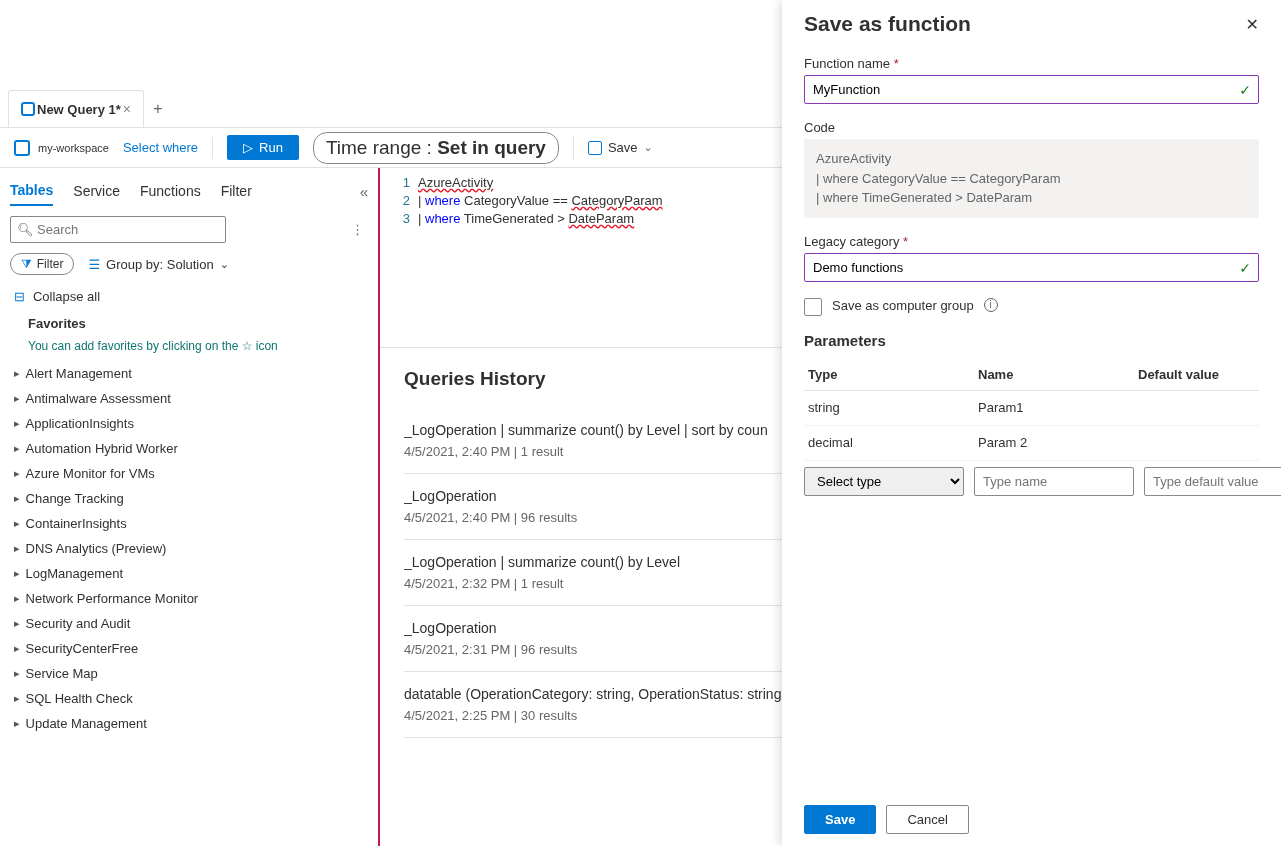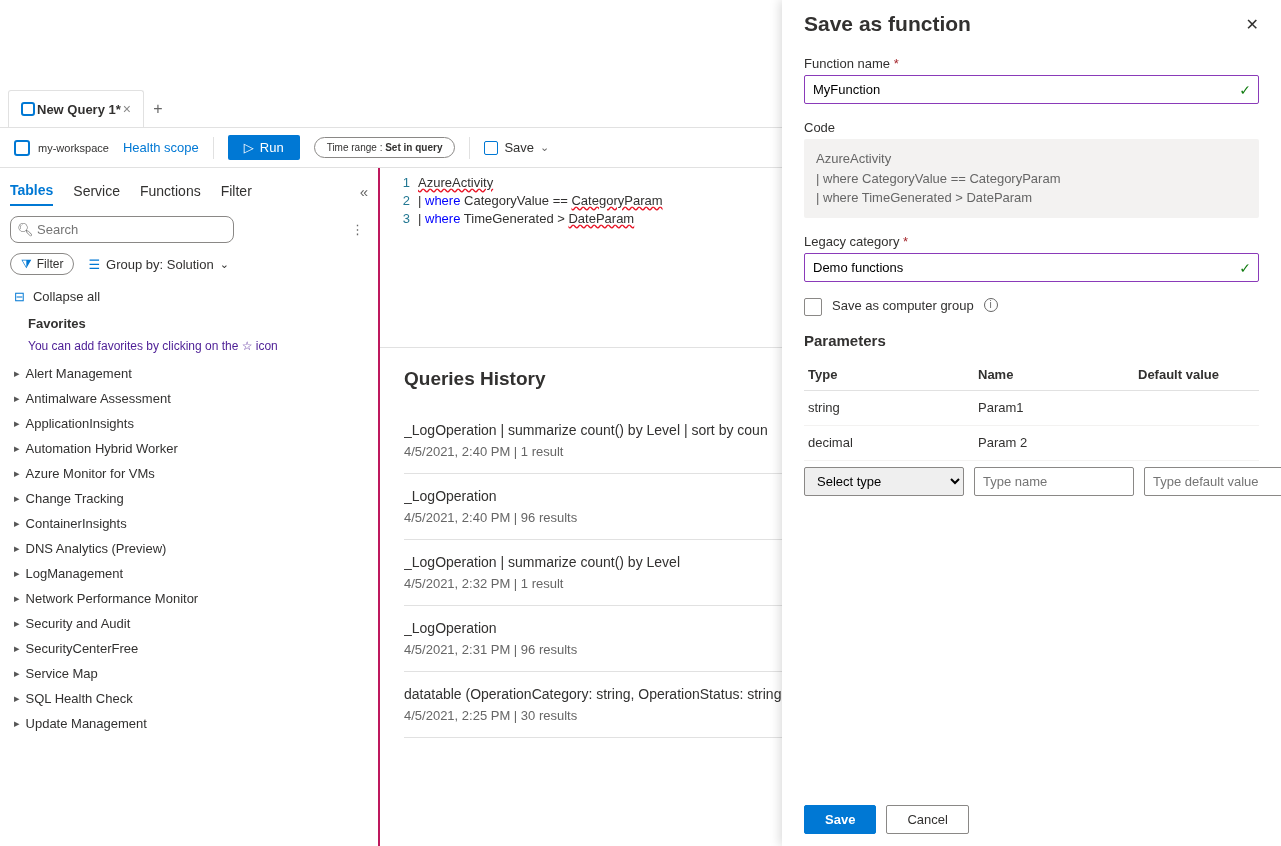--- a/index.html
+++ b/index.html
@@ -8,41 +8,41 @@
 .tabbar{display:flex;align-items:center;height:38px;border-bottom:1px solid #e1e1e1;padding-left:8px;margin-top:90px}
 .tab{display:flex;align-items:center;gap:2px;padding:0 12px;height:100%;border:1px solid #e1e1e1;border-bottom:none;border-radius:3px 3px 0 0;background:#fff;font-size:13px}
 .tab .blue-ico{width:14px;height:14px;border:2px solid #0078d4;border-radius:3px}
 .tab .close{color:#888;font-size:14px;cursor:pointer}
 .newtab{width:28px;text-align:center;color:#666;font-size:16px;cursor:pointer}
 .toolbar{display:flex;align-items:center;height:40px;border-bottom:1px solid #e1e1e1;padding:0 14px;gap:14px}
 .ws{display:flex;align-items:center;gap:8px;font-size:11px}
 .ws .blue-ico{width:16px;height:16px;border:2px solid #0078d4;border-radius:3px}
 .link{color:#0078d4;font-size:13px;cursor:pointer}
 .runbtn{background:#0078d4;color:#fff;border:none;border-radius:2px;padding:5px 16px;font-size:13px;display:flex;align-items:center;gap:6px;cursor:pointer}
-.pill{border:1px solid #8a8886;border-radius:14px;padding:4px 12px;font-size:10px;color:#323130}
+.pill{border:1px solid #8a8886;border-radius:14px;padding:4px 12px;font-size:19px;color:#323130}
 .savebtn{display:flex;align-items:center;gap:6px;color:#323130;cursor:pointer}
 .disk{width:14px;height:14px;border:1.5px solid #0078d4;border-radius:2px;position:relative}
 .main{display:flex;flex:1;min-height:0}
 .sidebar{width:380px;border-right:2px solid #be185d;display:flex;flex-direction:column;padding:8px 10px 0 10px;overflow:hidden}
 .sbtabs{display:flex;gap:20px;font-size:14px;align-items:center}
 .sbtabs .t{padding:6px 0;cursor:pointer}
 .sbtabs .t.active{color:#0078d4;border-bottom:2px solid #0078d4;font-weight:600}
 .sbtabs .coll{margin-left:auto;color:#666;cursor:pointer;font-size:15px}
 .search{display:flex;align-items:center;gap:8px;margin:10px 0}
-.search input{flex:1;border:1px solid #8a8886;border-radius:8px;padding:5px 20px 5px 26px;font-size:13px;background:transparent}
+.search input{flex:1;border:1px solid #8a8886;border-radius:2px;padding:5px 12px 5px 26px;font-size:13px;background:transparent}
 .search .wrap{position:relative;flex:1}
 .search .mag{position:absolute;left:7px;top:6px;color:#666}
 .dots{color:#666;cursor:pointer;padding:0 4px}
 .filterrow{display:flex;align-items:center;gap:14px;margin-bottom:8px}
 .chip{border:1px solid #8a8886;border-radius:14px;padding:3px 10px;font-size:12px;display:flex;align-items:center;gap:5px;cursor:pointer}
 .groupby{color:#323130;font-size:13px;display:flex;align-items:center;gap:6px;cursor:pointer}
 .collapseall{display:flex;align-items:center;gap:8px;color:#323130;font-size:13px;padding:6px 4px;cursor:pointer}
 .fav{padding:6px 18px}
 .fav h4{font-size:13px;font-weight:600;margin-bottom:6px}
-.fav p{font-size:12px;color:#4c1d95;line-height:1.5}
+.fav p{font-size:12px;color:#0f766e;line-height:1.5}
 .tree{flex:1;overflow-y:auto;padding-right:4px;position:relative}
 .tree::-webkit-scrollbar{width:10px}
 .tree::-webkit-scrollbar-thumb{background:#c8c8c8}
 .node{display:flex;align-items:center;gap:6px;padding:5px 4px;font-size:13px;cursor:pointer}
 .node .caret{font-size:11px;color:#555}
 .center{flex:1;display:flex;flex-direction:column;min-width:0}
 .editor{display:flex;font-family:Consolas,monospace;font-size:13px;padding:6px 0;min-height:180px;border-bottom:1px solid #e1e1e1}
 .gut{width:38px;text-align:right;color:#237893;padding-right:8px}
 .gut div{height:18px;line-height:18px}
 .code{flex:1}
@@ -93,21 +93,21 @@
       <span class="close">×</span>
     </div>
     <div class="newtab">+</div>
   </div>
 
   <div class="toolbar">
     <div class="ws">
       <span class="blue-ico"></span>
       <span>my-workspace</span>
     </div>
-    <span class="link">Health scope</span>
+    <span class="link">Select where</span>
     <div style="width:1px;height:22px;background:#e1e1e1"></div>
     <button class="runbtn">
       <span>▷</span>
       <span>Run</span>
     </button>
     <div class="pill">
       <span>Time range :</span>
       <b style="font-weight:600">Set in query</b>
     </div>
     <div style="width:1px;height:22px;background:#e1e1e1"></div>

